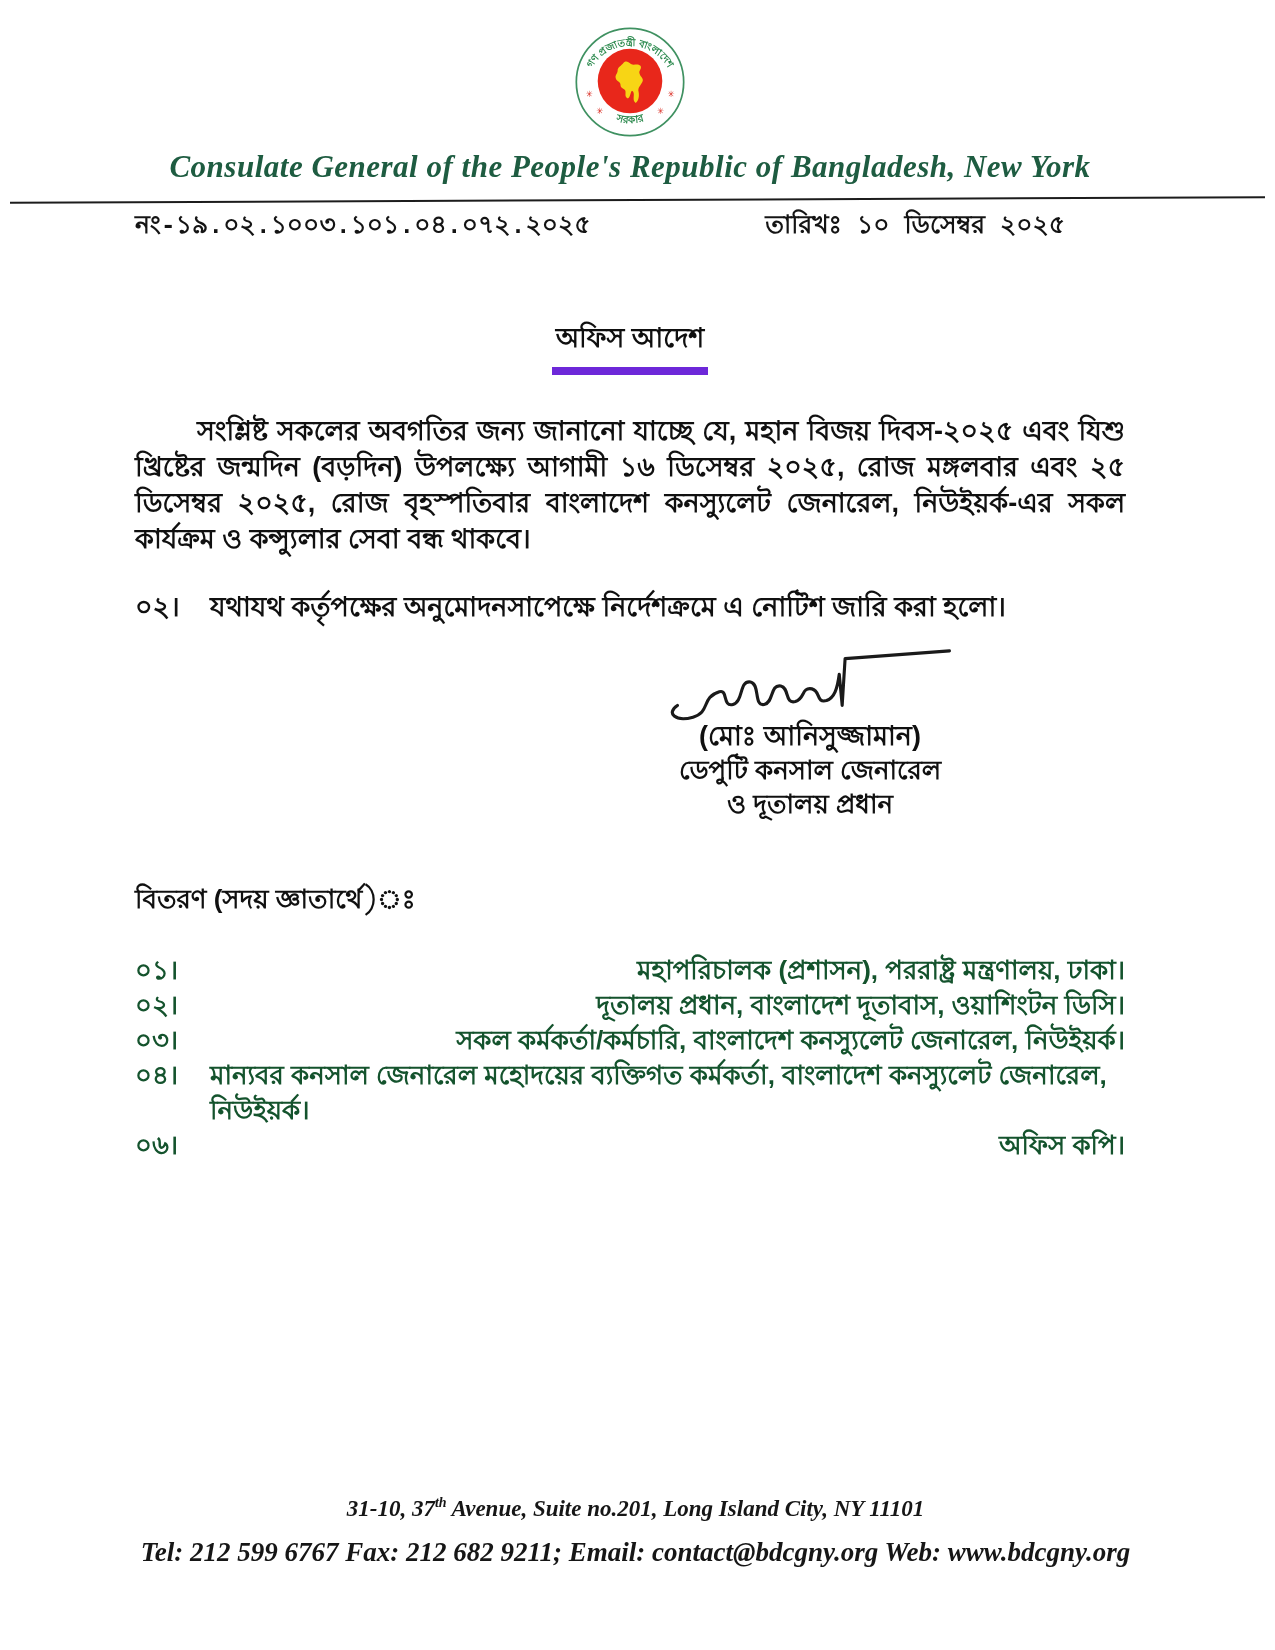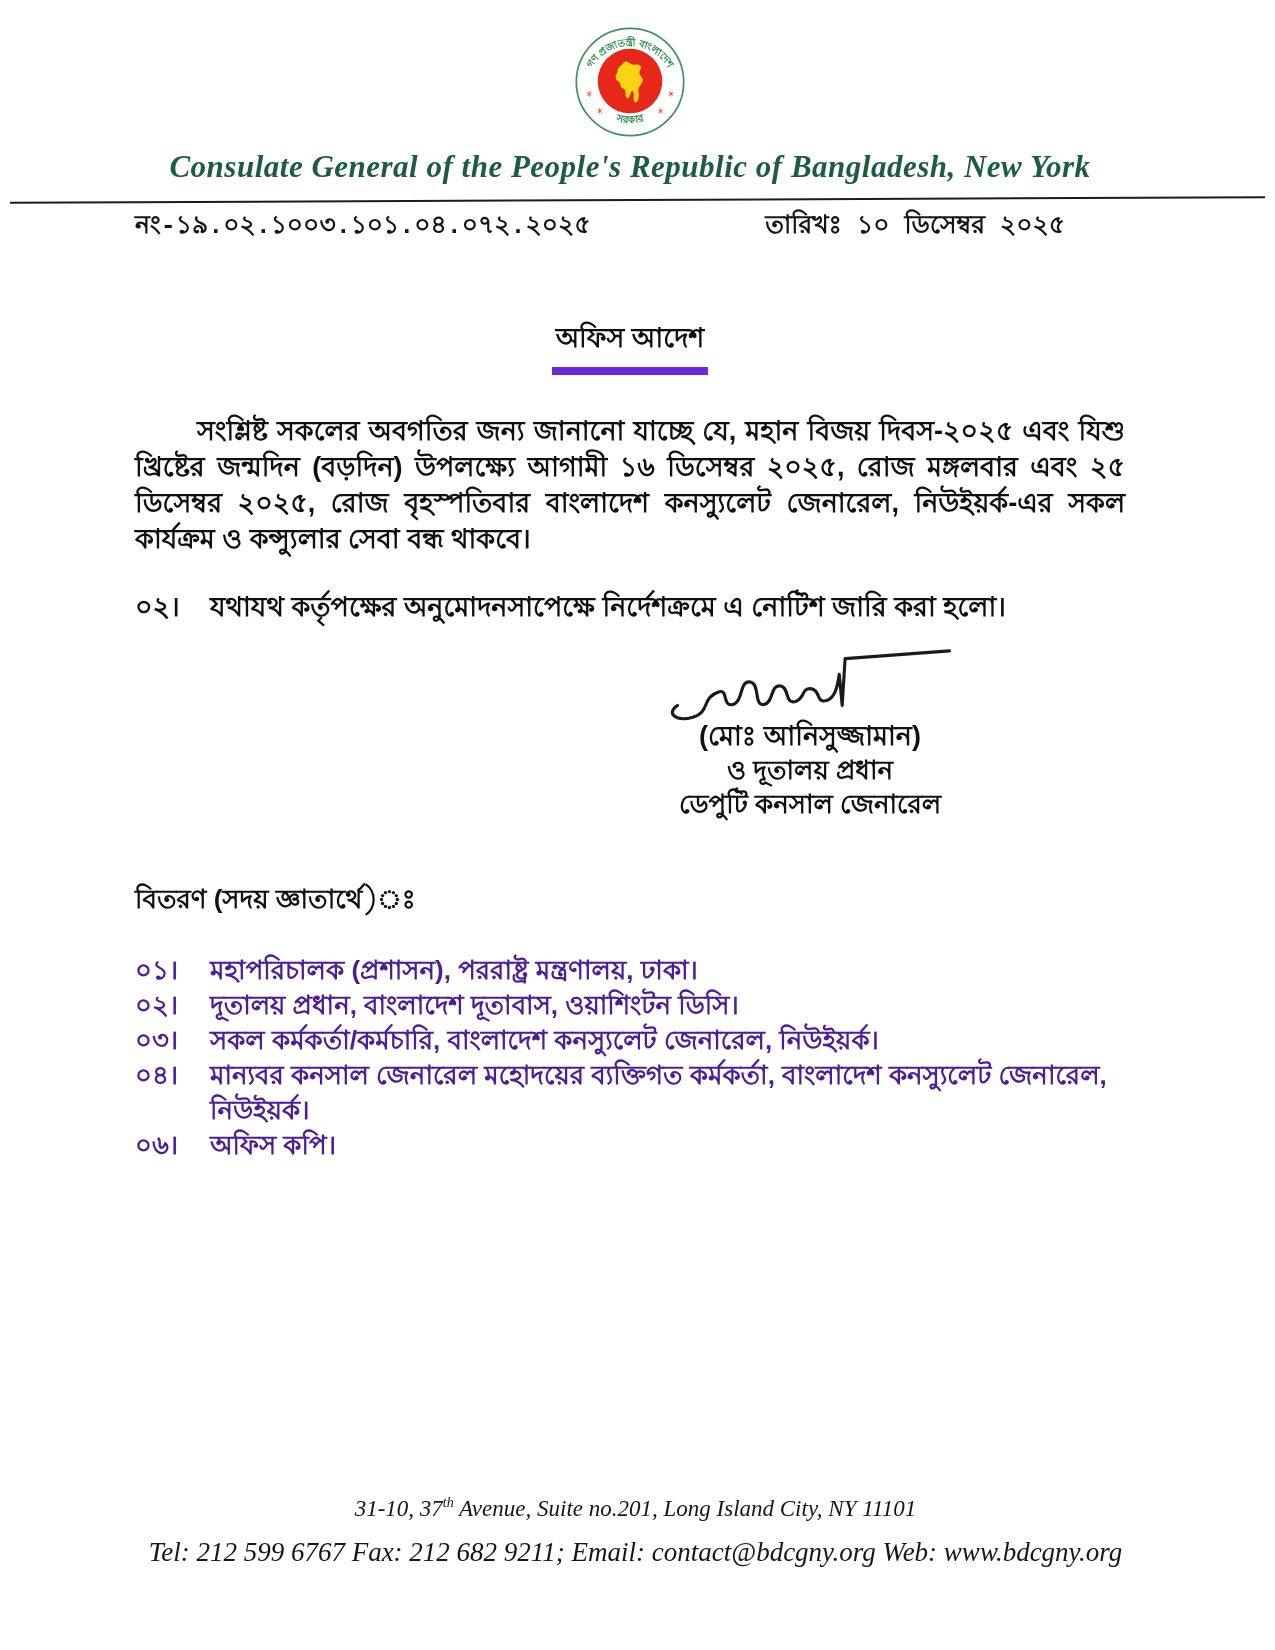--- a/index.html
+++ b/index.html
@@ -80,30 +80,30 @@
 
   
   .dist-heading{
     margin:58px 0 0 0;
     font-size:26px;font-weight:700;color:#101010;
   }
   .dist-list{margin-top:30px;}
   .dist-row{
     display:flex;
     font-size:26px;font-weight:600;
-    line-height:35px;color:#4c1d95;
+    line-height:35px;color:#14532d;justify-content:space-between;
   }
   .dist-row .no{flex:0 0 75px;}
 
   
   .footer{
     position:absolute;left:0;right:4px;top:1488px;
     text-align:center;
     font-family:"Liberation Serif","DejaVu Serif",serif;
-    font-style:italic;font-weight:normal;
+    font-style:italic;font-weight:bold;
     color:#161616;
   }
   .footer .addr{font-size:23px;line-height:30px;}
   .footer .addr sup{font-size:14px;}
   .footer .contact{font-size:27px;line-height:30px;margin-top:13px;}
 </style>
 </head>
 <body>
 
 <div class="page">
@@ -160,22 +160,22 @@
     </div>
 
     <div class="sig-block">
       <svg width="320" height="78" viewBox="0 0 300 80">
         <path d="M14,62 C2,70 12,79 30,74 C48,69 38,54 57,48 C66,45 60,64 71,61
                  C82,58 77,36 89,38 C99,40 92,63 103,61 C113,59 109,40 120,42
                  C129,44 124,61 135,58 C145,55 141,43 152,45 C161,47 156,60 167,57
                  C175,54 178,45 180,30 L183,62 L186,14 L200,13 L293,6" fill="none" stroke="#1a1a1a" stroke-width="3.2" stroke-linecap="round" stroke-linejoin="round"></path>
       </svg>
       <div class="sig-name">(মোঃ আনিসুজ্জামান)</div>
+      <div class="sig-desig">ডেপুটি কনসাল জেনারেল</div>
       <div class="sig-desig">ও দূতালয় প্রধান</div>
-      <div class="sig-desig">ডেপুটি কনসাল জেনারেল</div>
     </div>
 
     <div class="dist-heading">বিতরণ (সদয় জ্ঞাতার্থে)ঃ</div>
 
     <div class="dist-list">
       <div class="dist-row">
         <span class="no">০১।</span>
         <span class="txt">মহাপরিচালক (প্রশাসন), পররাষ্ট্র মন্ত্রণালয়, ঢাকা।</span>
       </div>
       <div class="dist-row">

